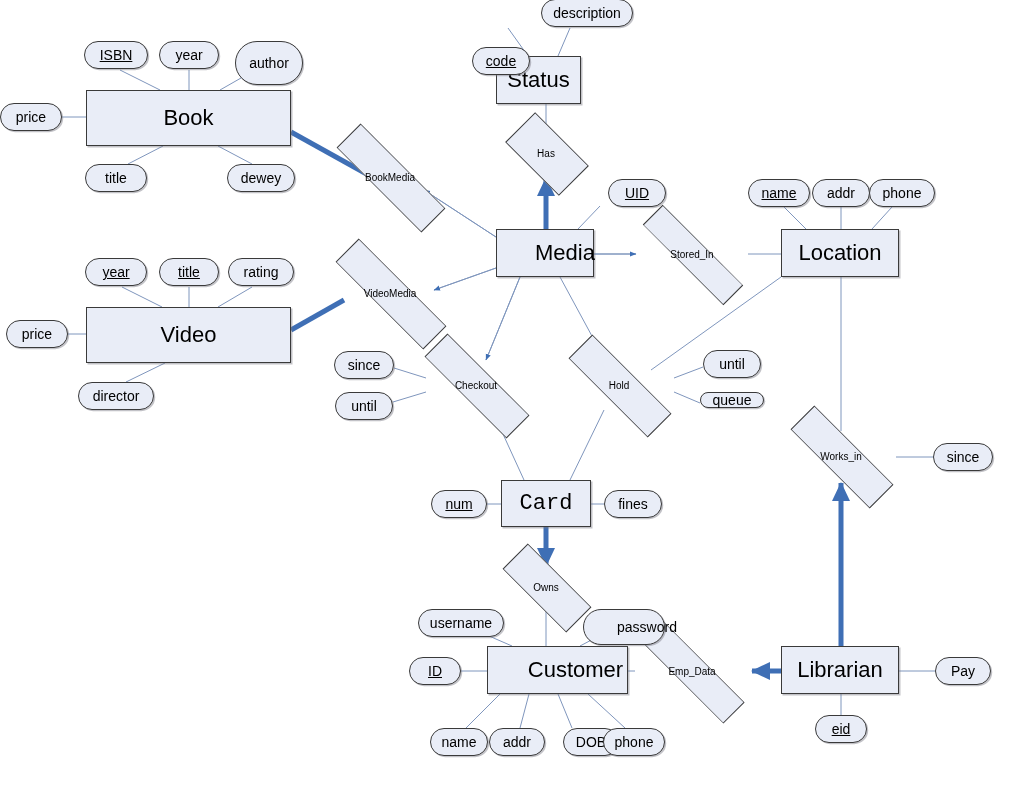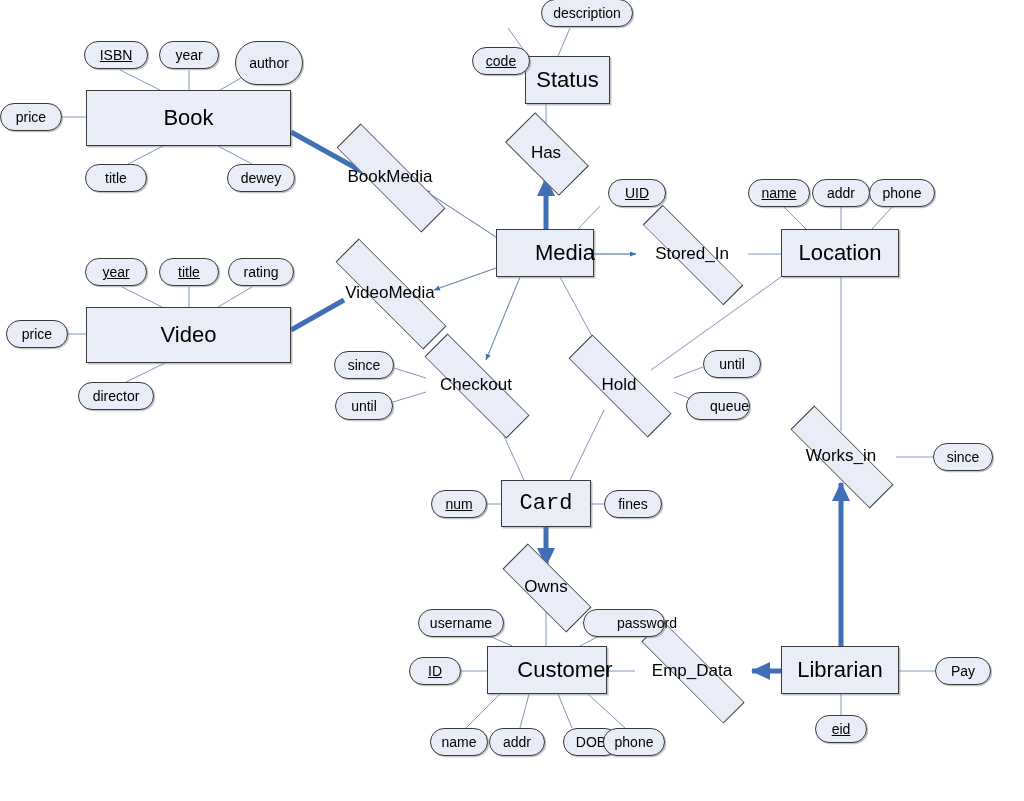--- a/index.html
+++ b/index.html
@@ -8,21 +8,21 @@
        font-family:"Liberation Sans","DejaVu Sans",sans-serif;}
   #canvas{position:relative;width:1024px;height:801px;}
   svg#wires{position:absolute;left:0;top:0;width:1024px;height:801px;}
   .node{position:absolute;box-sizing:border-box;display:flex;align-items:center;
         justify-content:center;text-align:center;color:#000;}
   .entity{background:#e9edf7;border:1.2px solid #3a3a3a;font-size:22px;
           box-shadow:1.5px 1.5px 0 rgba(120,120,130,.45);}
   .attr{background:#e9edf7;border:1.2px solid #3a3a3a;border-radius:999px;
         font-size:14px;box-shadow:1.2px 1.2px 0 rgba(120,120,130,.45);}
   .attr.key span{text-decoration:underline;}
-  .rel{font-size:17px;}
+  .rel{font-size:10px;}
   .rel .lbl{position:relative;z-index:3;}
   .diamond-bg{position:absolute;left:0;top:0;width:100%;height:100%;
               background:#e9edf7;border:1.2px solid #3a3a3a;
               transform:rotate(45deg) scaleY(0.58) scaleX(1.0);
               transform-origin:center center;}
 </style>
 </head>
 <body>
 
 <div id="canvas">
@@ -98,33 +98,33 @@
         <line x1="781" y1="671" x2="752" y2="671" stroke="#3f6fb5" stroke-width="5" stroke-linecap="butt" marker-end="url(#thickArrow)"></line>
       </g>
   </svg>
   <div id="nodes-layer">
       <div class="node entity" style="left: 86px; top: 90px; width: 205px; height: 56px;">
         <span>Book</span>
       </div>
       <div class="node entity" style="left: 86px; top: 307px; width: 205px; height: 56px;">
         <span>Video</span>
       </div>
-      <div class="node entity" style="left: 525px; top: 56px; width: 85px; height: 48px;">
+      <div class="node entity" style="left: 496px; top: 56px; width: 85px; height: 48px;">
         <span>Status</span>
       </div>
       <div class="node entity" style="left: 496px; top: 229px; width: 98px; height: 48px; padding-left: 40px;">
         <span>Media</span>
       </div>
       <div class="node entity" style="left: 781px; top: 229px; width: 118px; height: 48px;">
         <span>Location</span>
       </div>
       <div class="node entity" style="left: 501px; top: 480px; width: 90px; height: 47px; font-family: Liberation Mono, monospace;">
         <span>Card</span>
       </div>
-      <div class="node entity" style="left: 487px; top: 646px; width: 120px; height: 48px; padding-left: 36px;">
+      <div class="node entity" style="left: 487px; top: 646px; width: 141px; height: 48px; padding-left: 36px;">
         <span>Customer</span>
       </div>
       <div class="node entity" style="left: 781px; top: 646px; width: 118px; height: 48px;">
         <span>Librarian</span>
       </div>
       <div class="node rel" style="left: 331px; top: 151px; width: 118px; height: 52px;">
         <div class="diamond-bg" style="transform: rotate(45deg) scaleY(0.626);"></div>
         <span class="lbl">BookMedia</span>
       </div>
       <div class="node rel" style="left: 329px; top: 267px; width: 122px; height: 52px;">
@@ -212,36 +212,36 @@
       </div>
       <div class="node attr" style="left: 334px; top: 351px; width: 60px; height: 28px;">
         <span>since</span>
       </div>
       <div class="node attr" style="left: 335px; top: 392px; width: 58px; height: 28px;">
         <span>until</span>
       </div>
       <div class="node attr" style="left: 703px; top: 350px; width: 58px; height: 28px;">
         <span>until</span>
       </div>
-      <div class="node attr" style="left: 686px; top: 392px; width: 64px; height: 28px; justify-content: flex-end;">
+      <div class="node attr" style="left: 700px; top: 392px; width: 64px; height: 16px;">
         <span>queue</span>
       </div>
       <div class="node attr" style="left: 933px; top: 443px; width: 60px; height: 28px;">
         <span>since</span>
       </div>
       <div class="node attr key" style="left: 431px; top: 490px; width: 56px; height: 28px;">
         <span>num</span>
       </div>
       <div class="node attr" style="left: 604px; top: 490px; width: 58px; height: 28px;">
         <span>fines</span>
       </div>
       <div class="node attr" style="left: 418px; top: 609px; width: 86px; height: 28px;">
         <span>username</span>
       </div>
-      <div class="node attr" style="left: 583px; top: 609px; width: 82px; height: 28px; padding-left: 46px;">
+      <div class="node attr" style="left: 583px; top: 609px; width: 82px; height: 36px; padding-left: 46px;">
         <span>password</span>
       </div>
       <div class="node attr key" style="left: 409px; top: 657px; width: 52px; height: 28px;">
         <span>ID</span>
       </div>
       <div class="node attr" style="left: 430px; top: 728px; width: 58px; height: 28px;">
         <span>name</span>
       </div>
       <div class="node attr" style="left: 489px; top: 728px; width: 56px; height: 28px;">
         <span>addr</span>

